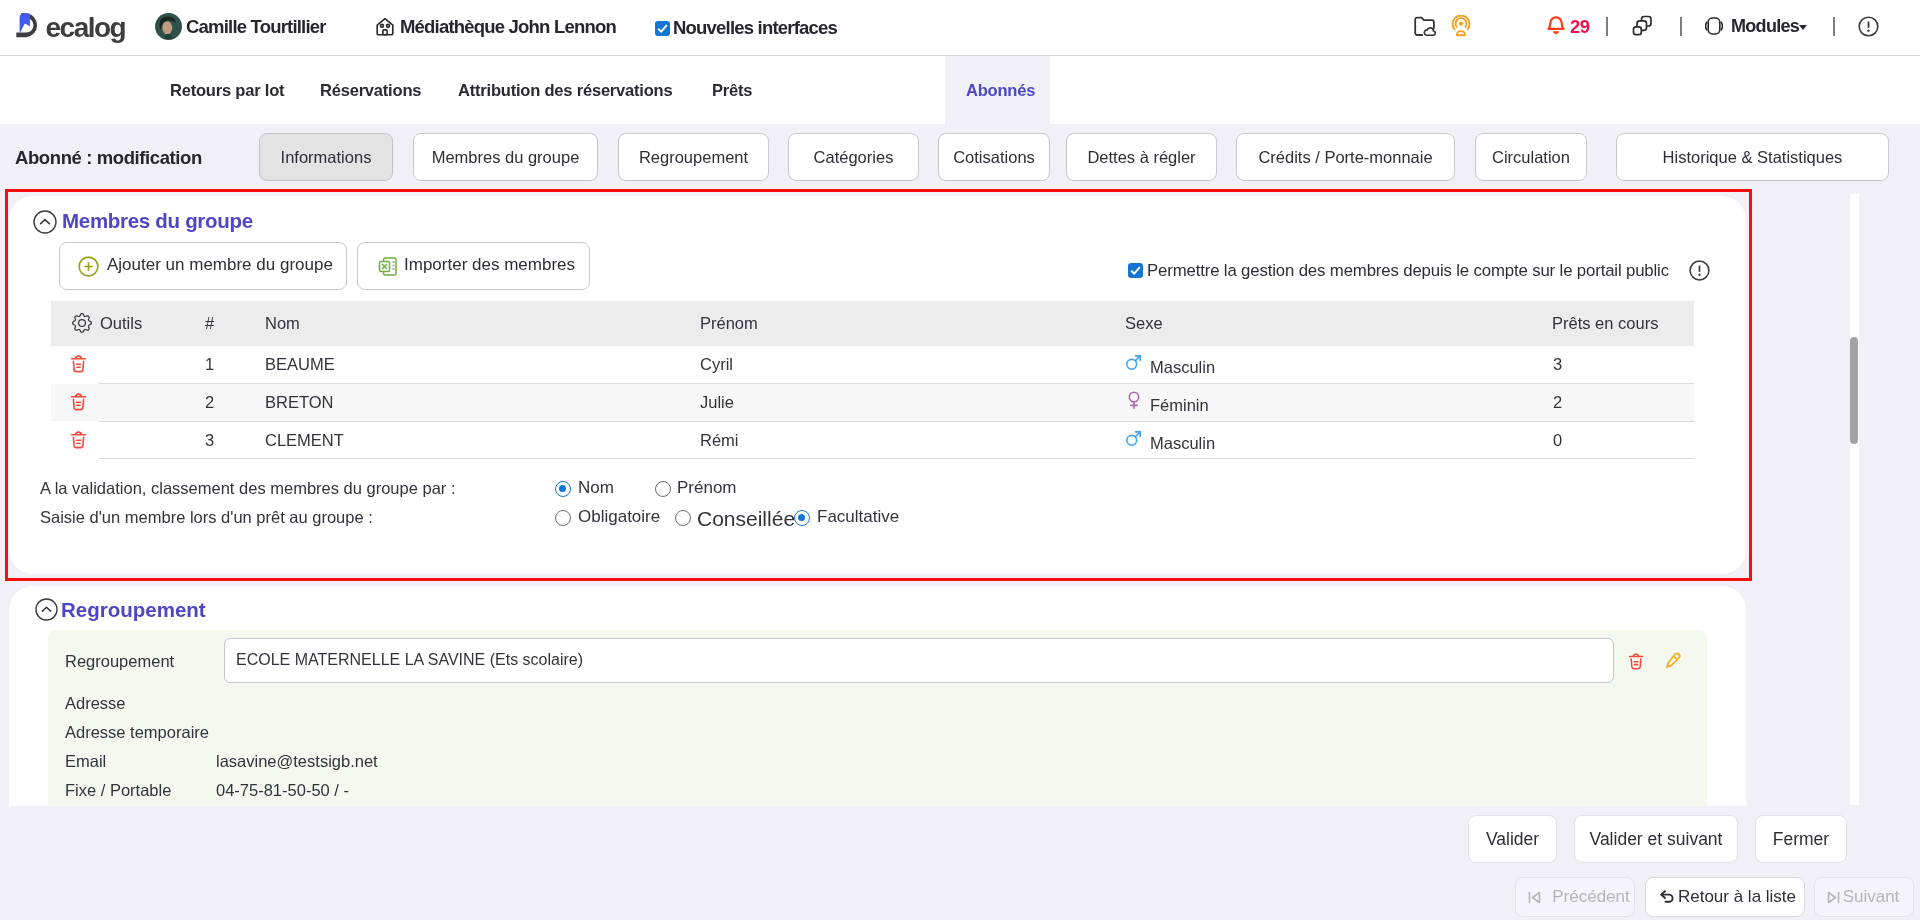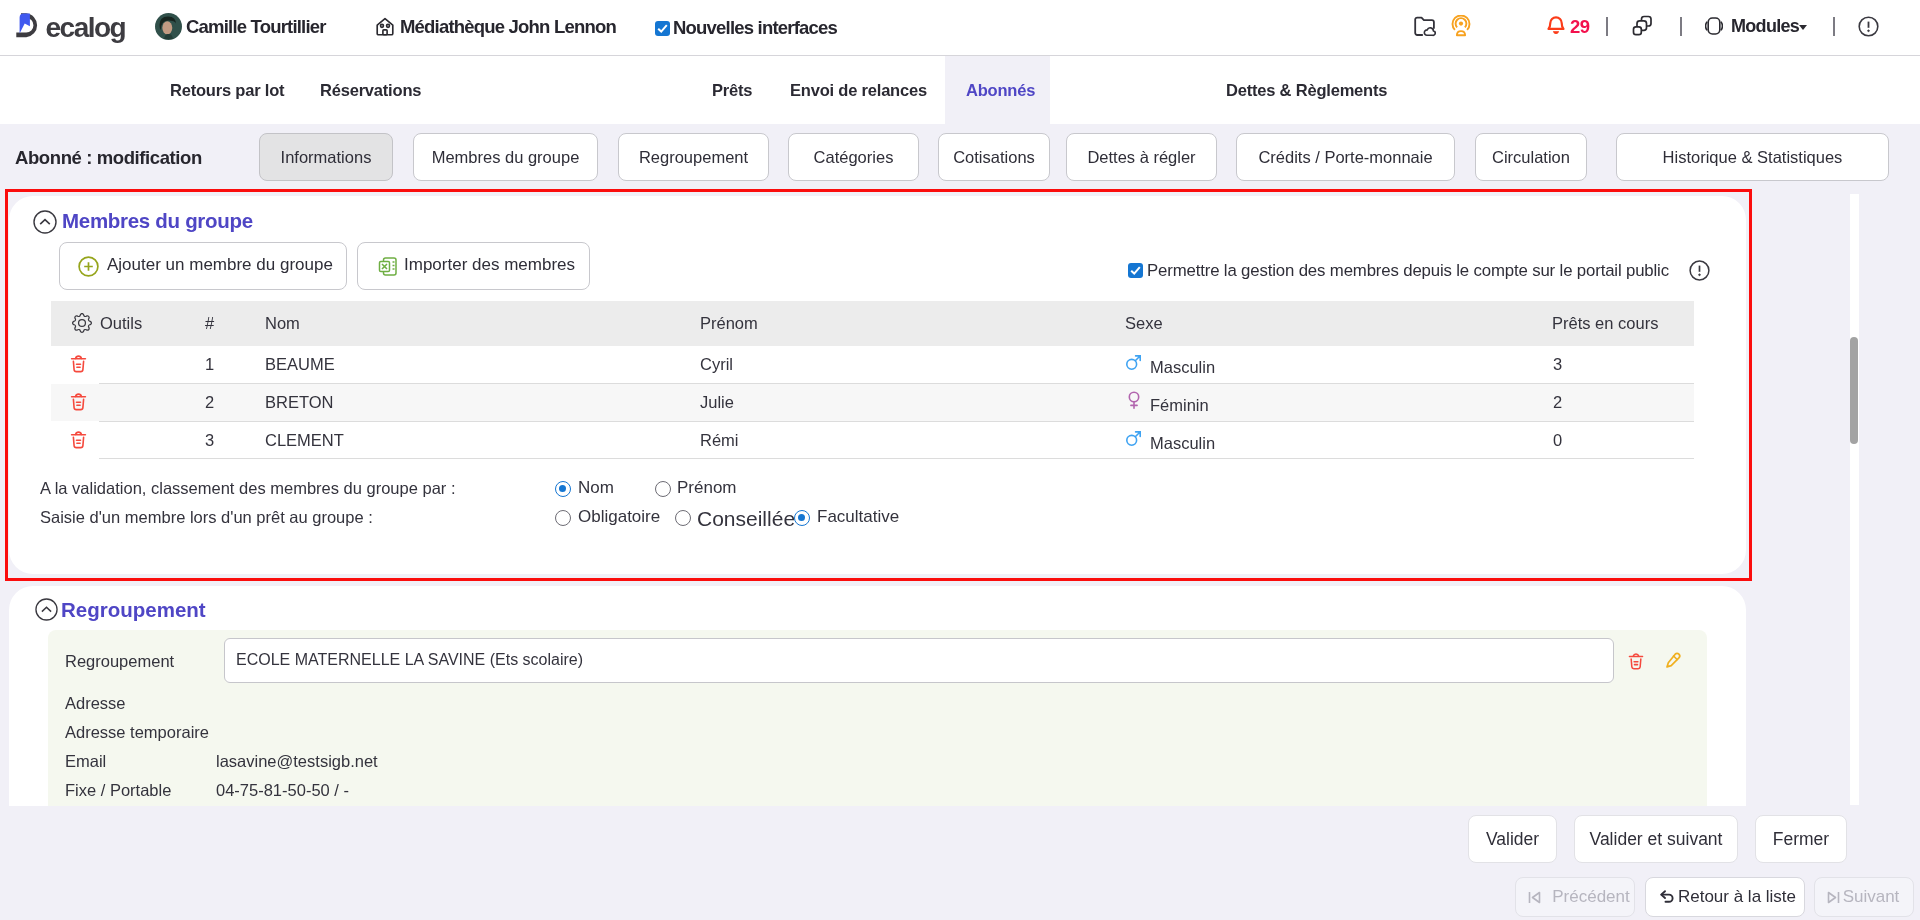--- a/index.html
+++ b/index.html
@@ -74,24 +74,23 @@
   <circle cx="10.5" cy="10.5" r="9.3"></circle>
   <path d="M10.5 5.6 V11.8" stroke-width="1.8"></path>
       <circle cx="10.5" cy="14.8" r="0.8" fill="#3a3940" stroke-width="1"></circle>
 </svg>
 </div>
 
 <div class="nav">
 <div class="a" style="left:945px;top:0px;width:105px;height:68px;background:#f1f0f7"></div>
 <span style="left:170px">Retours par lot</span>
 <span style="left:320px">Réservations</span>
+<span style="left:458px">Attribution des réservations</span>
 <span style="left:712px">Prêts</span>
-<span style="left:790px">Envoi de relances</span>
 <span style="left:966px;color:#4f46c5">Abonnés</span>
-<span style="left:1226px">Dettes &amp; Règlements</span>
 </div>
 
 <div class="a bold" style="left:15px;top:147px;font-size:18.5px;letter-spacing:-0.4px;color:#27262e">Abonné : modification</div>
 <div class="btn" style="left:259px;top:133px;width:134px;height:48px;line-height:46px;background:#e3e3e4;border-color:#c3c3c7">Informations</div>
 <div class="btn" style="left:413px;top:133px;width:185px;height:48px;line-height:46px">Membres du groupe</div>
 <div class="btn" style="left:618px;top:133px;width:151px;height:48px;line-height:46px">Regroupement</div>
 <div class="btn" style="left:788px;top:133px;width:131px;height:48px;line-height:46px">Catégories</div>
 <div class="btn" style="left:938px;top:133px;width:112px;height:48px;line-height:46px">Cotisations</div>
 <div class="btn" style="left:1066px;top:133px;width:151px;height:48px;line-height:46px">Dettes à régler</div>
 <div class="btn" style="left:1236px;top:133px;width:219px;height:48px;line-height:46px">Crédits / Porte-monnaie</div>

